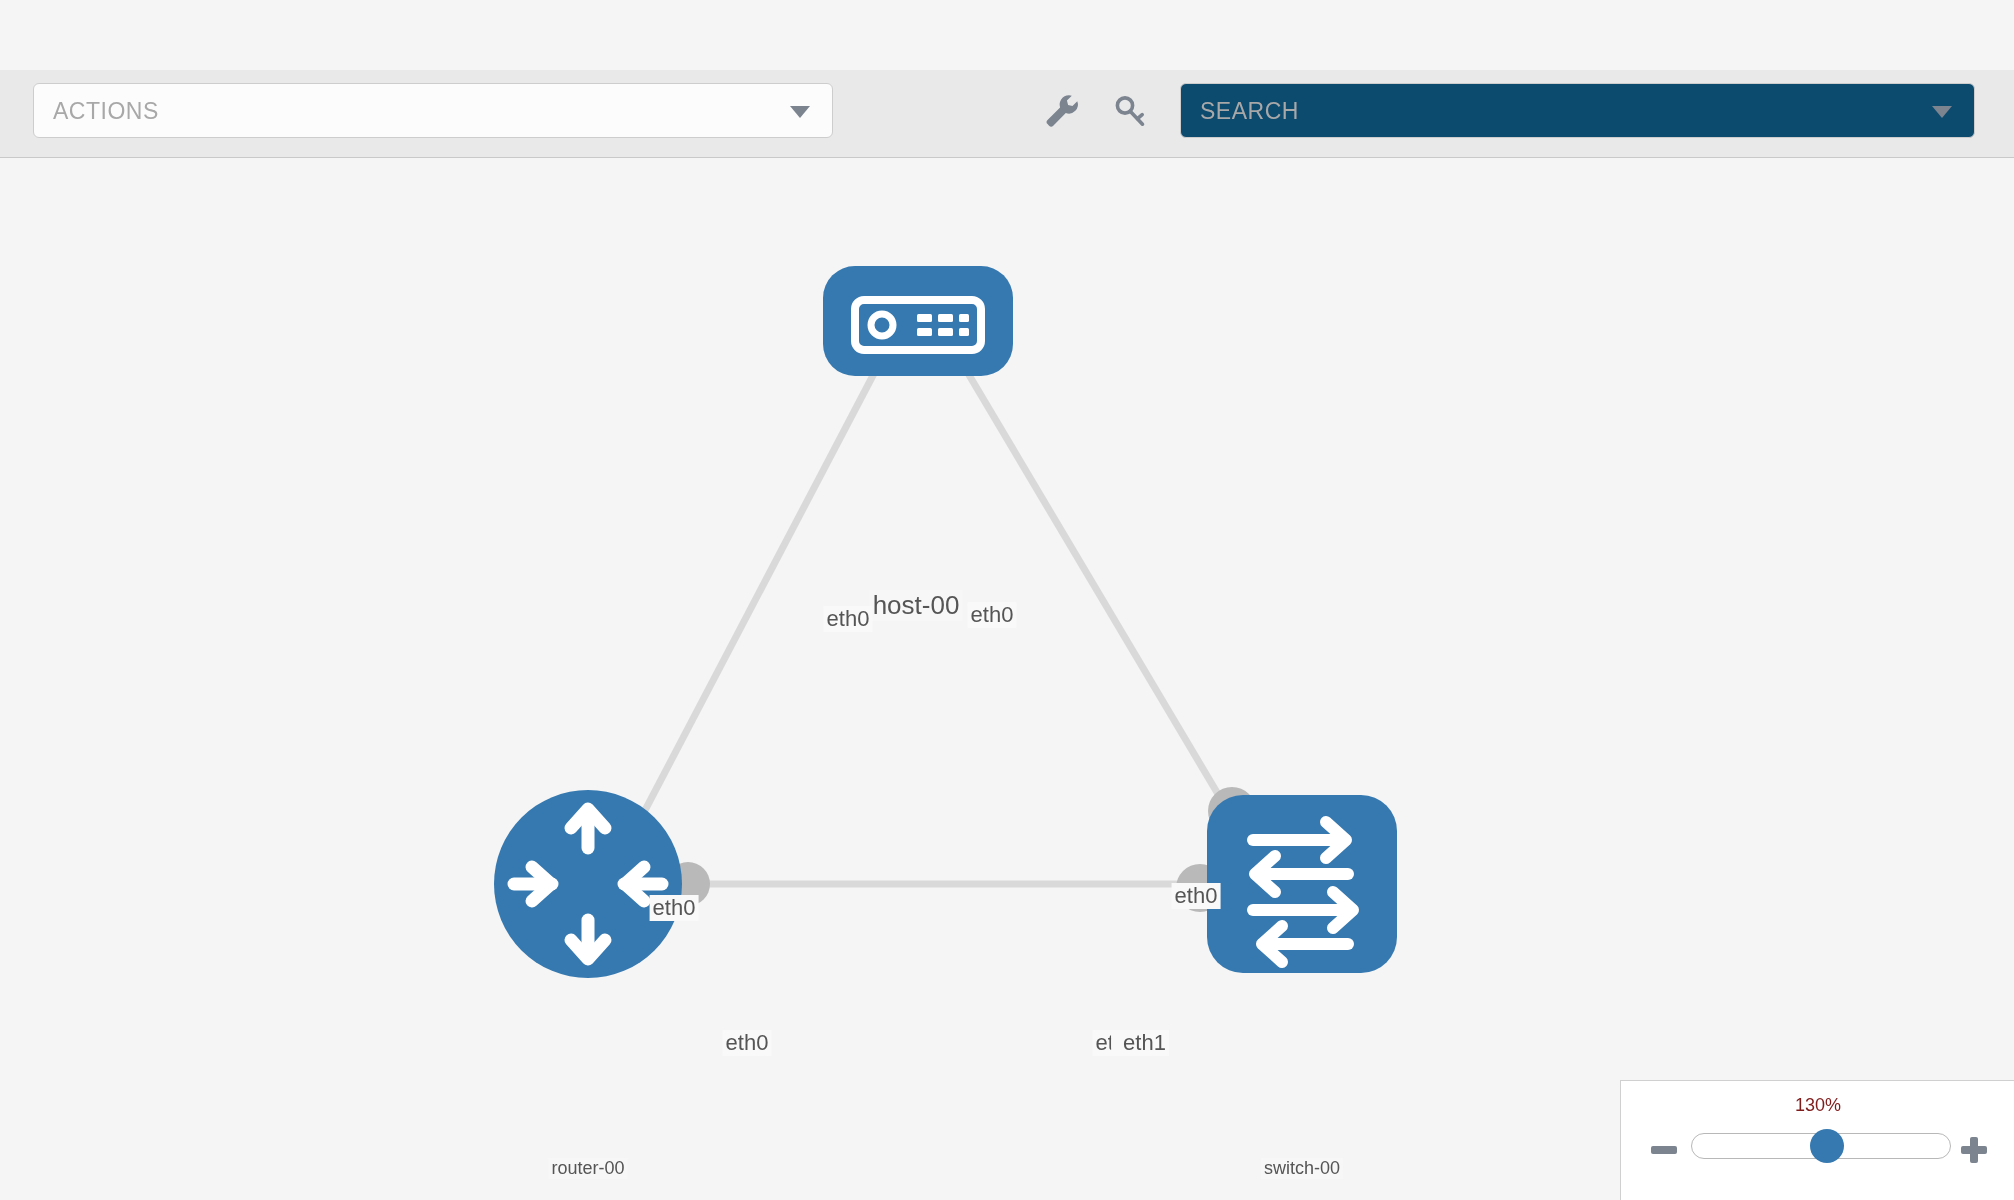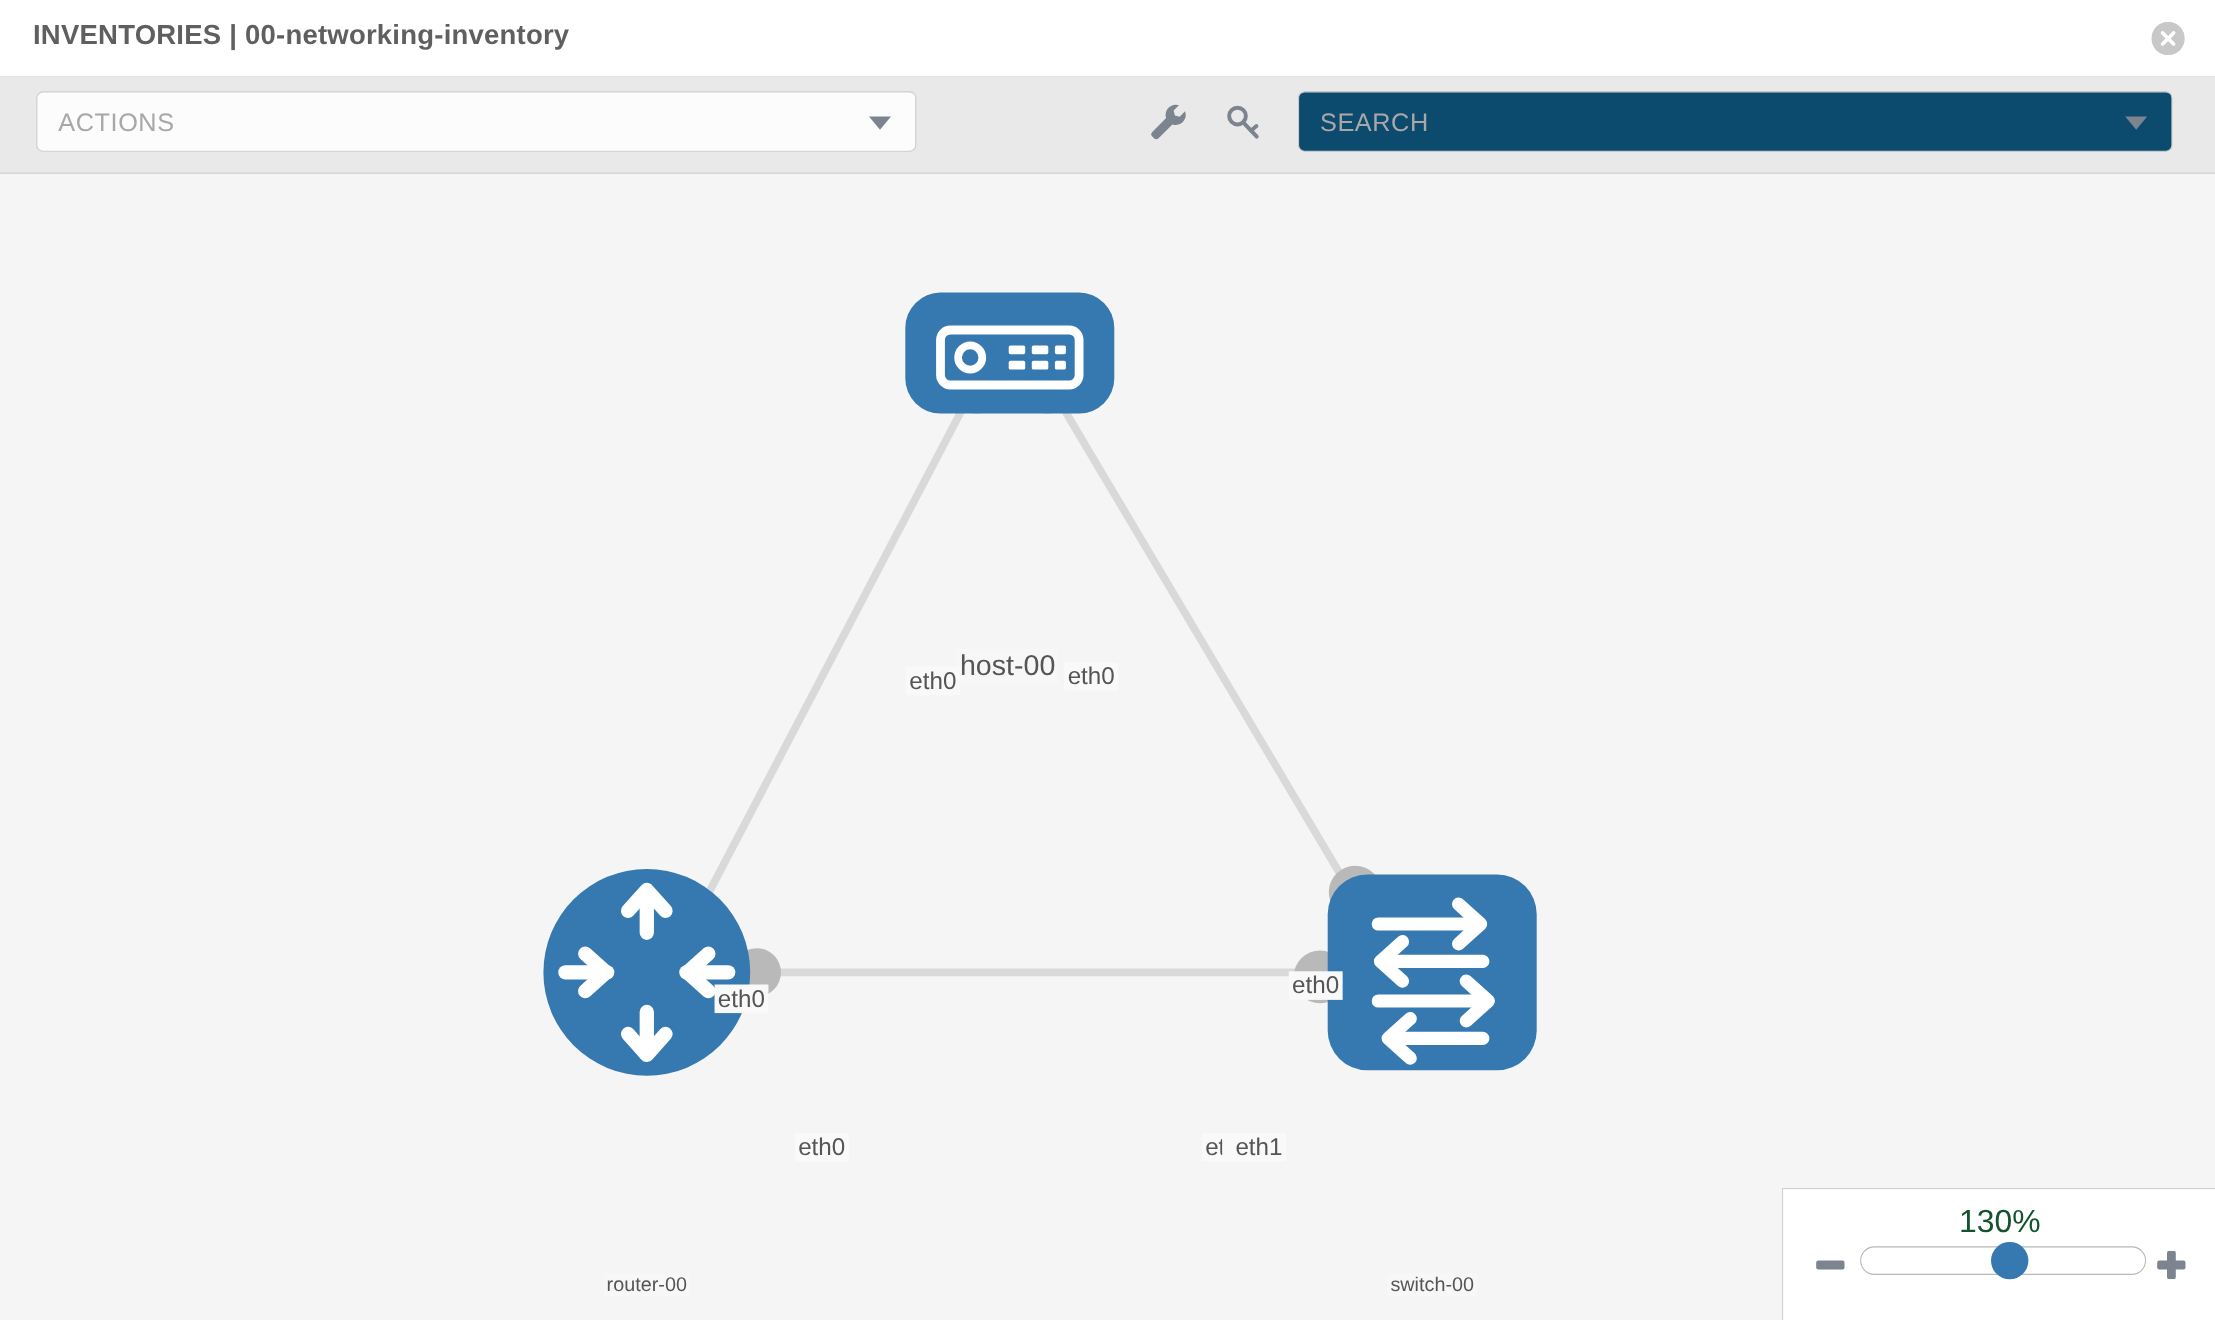--- a/index.html
+++ b/index.html
@@ -172,22 +172,22 @@
     border-top: 1px solid #d0d0d0;
     border-left: 1px solid #d0d0d0;
     box-sizing: border-box;
   }
   .zoom-value {
     position: absolute;
     top: 14px;
     left: 0;
     width: 394px;
     text-align: center;
-    font-size: 29px;
-    color: #14532d;
+    font-size: 18px;
+    color: #7f1d1d;
   }
   .zoom-minus, .zoom-plus {
     position: absolute;
     top: 56px;
     cursor: pointer;
   }
   .zoom-minus { left: 30px; }
   .zoom-plus  { left: 340px; }
   .zoom-track {
     position: absolute;
@@ -210,29 +210,20 @@
     border-radius: 50%;
     background: #3579b0;
     cursor: grab;
   }
 </style>
 </head>
 <body>
 
 <div id="app">
 
-  <div class="header">
-    <div class="header-title">INVENTORIES | 00-networking-inventory</div>
-    <div class="close-btn">
-      <svg width="30" height="30" viewBox="0 0 30 30">
-        <circle cx="15" cy="15" r="15" fill="#c8c8c8"></circle>
-        <path d="M10 10 L20 20 M20 10 L10 20" stroke="#ffffff" stroke-width="3.4" stroke-linecap="round"></path>
-      </svg>
-    </div>
-  </div>
 
   <div class="toolbar"></div>
 
   <div class="actions-select">
     <span class="actions-label">ACTIONS</span>
     <span class="caret"></span>
   </div>
 
   <div class="tool-icon wrench">
     <svg width="40" height="40" viewBox="0 0 40 40">

